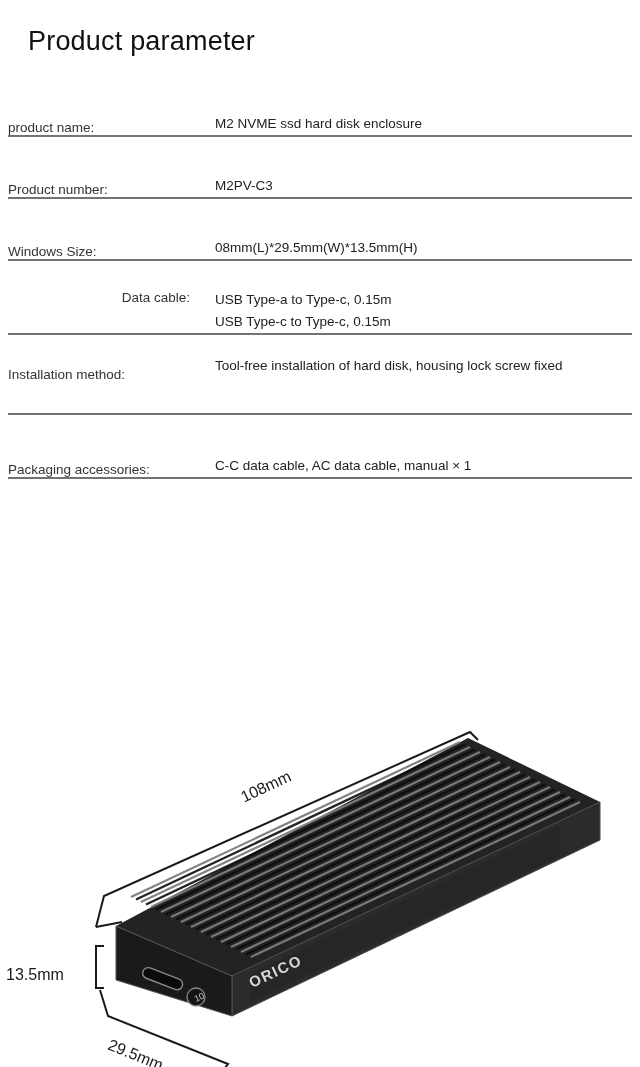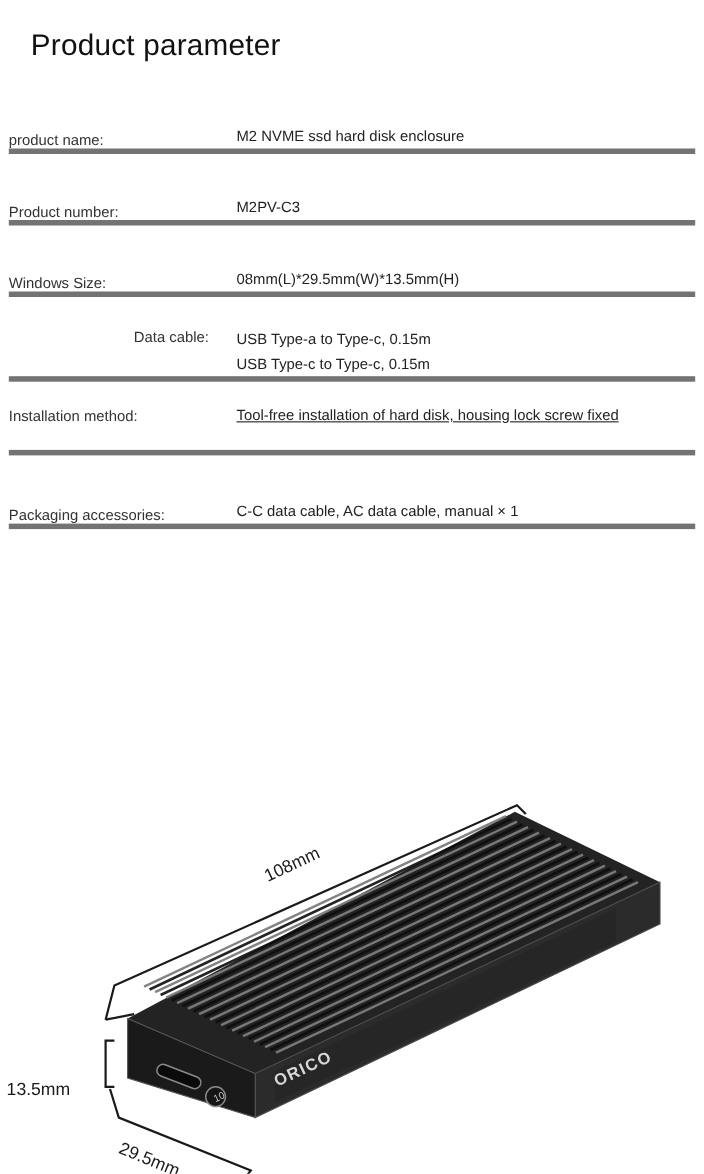--- a/index.html
+++ b/index.html
@@ -26,21 +26,21 @@
     color: #111;
     padding: 8px 0 0 28px;
     letter-spacing: 0.2px;
   }
   .spec-table {
     margin: 18px 8px 0 8px;
     border-collapse: collapse;
     width: 624px;
   }
   .spec-table tr {
-    border-bottom: 5px solid #737373;
+    border-bottom: 2px solid #737373;
   }
   .spec-table td {
     vertical-align: bottom;
     padding: 0;
   }
   .cell-label {
     width: 182px;
     font-size: 13.5px;
     color: #333;
     padding: 0 4px 10px 4px;
@@ -132,21 +132,21 @@
       </tr>
       <tr class="row-tall">
         <td class="cell-label" style="vertical-align:middle;text-align:right;">Data cable:</td>
         <td class="cell-value val-top">
           <span class="value-line">USB Type-a to Type-c, 0.15m</span>
           <span class="value-line">USB Type-c to Type-c, 0.15m</span>
         </td>
       </tr>
       <tr class="row-h2">
         <td class="cell-label" style="vertical-align:middle;">Installation method:</td>
-        <td class="cell-value" style="vertical-align:middle;padding-bottom:0;text-decoration:underline;">
+        <td class="cell-value" style="vertical-align:middle;padding-bottom:16px;">
           <span class="value-line">Tool-free installation of hard disk, housing lock screw fixed</span>
         </td>
       </tr>
       <tr class="row-h2">
         <td class="cell-label lbl-bottom">Packaging accessories:</td>
         <td class="cell-value val-top">
           <span class="value-line">C-C data cable, AC data cable, manual × 1</span>
         </td>
       </tr>
     </tbody>
@@ -217,17 +217,17 @@
       <g stroke="#1a1a1a" stroke-width="2" fill="none">
         <path d="M104,256 L96,256 L96,298 L104,298"></path>
       </g>
 
       <g stroke="#1a1a1a" stroke-width="2" fill="none">
         <path d="M100,300 L108,326 L228,374 L222,382"></path>
       </g>
     </svg>
 
     <div class="dim-label dim-108" style="position:absolute;left:238px;top:100px;transform:rotate(-25deg);">108mm</div>
-    <div class="dim-label dim-135" style="position:absolute;left:6px;top:292px;">13.5mm</div>
+    <div class="dim-label dim-135" style="position:absolute;left:6px;top:276px;">13.5mm</div>
     <div class="dim-label dim-295" style="position:absolute;left:112px;top:346px;transform:rotate(22deg);">29.5mm</div>
   </div>
 
 </div>
 
 </body></html>

